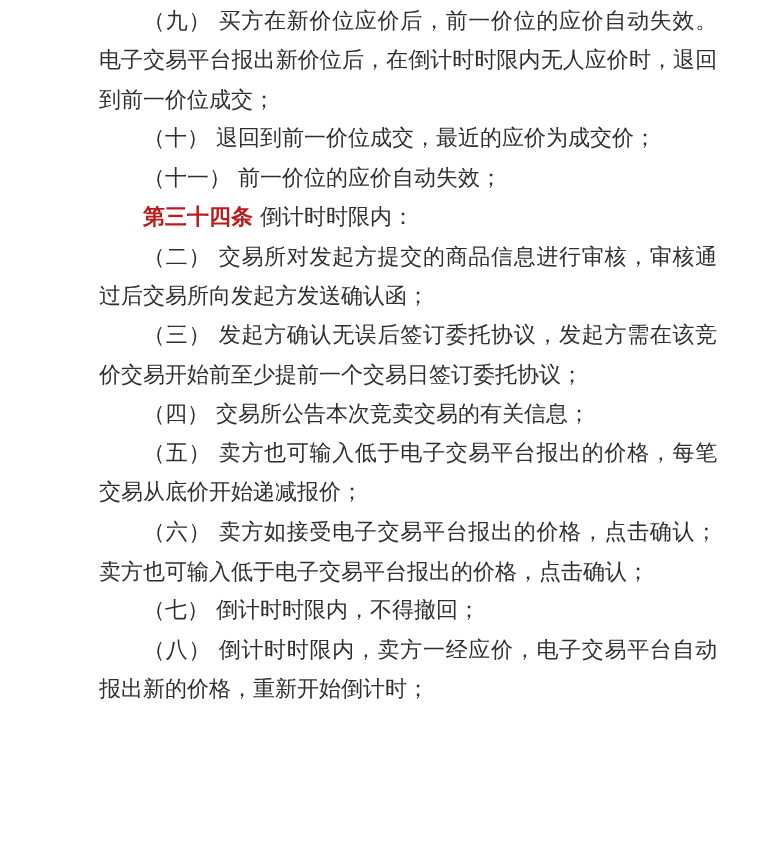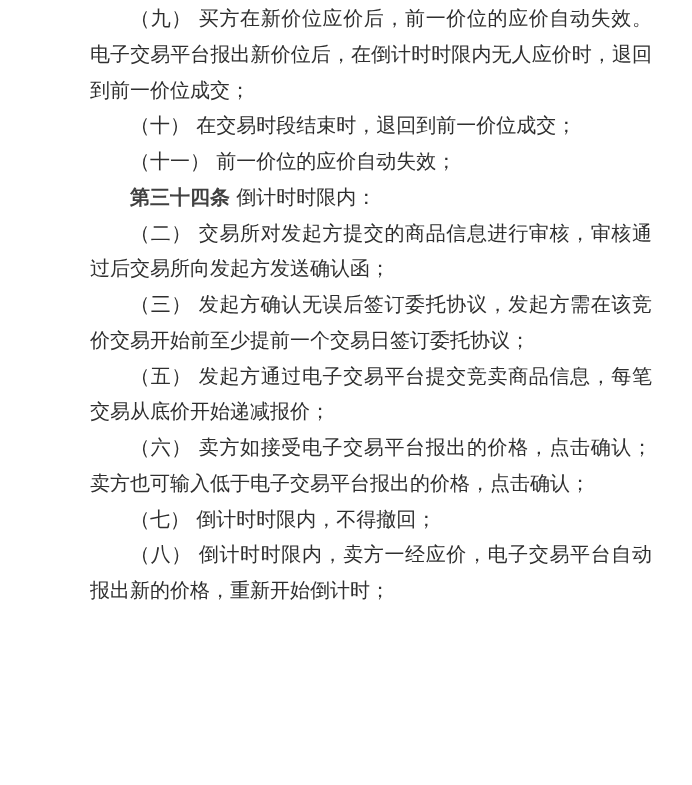--- a/index.html
+++ b/index.html
@@ -25,32 +25,33 @@
       font-family: "DejaVu Serif", "Liberation Serif", serif;
       font-size: 20px;
       line-height: 35.75px;
       color: #2f2f2f;
       text-align: justify;
       text-indent: 2em;
       letter-spacing: 0;
     }
     .doc-body p.para b.article-no {
       font-weight: 700;
-      color: #404040;
+      color: #b91c1c;
     }
   </style>
 </head>
 <body>
 
 <div class="page">
   <div class="doc-body">
       <p class="para"><span>（九） 买方在新价位应价后，前一价位的应价自动失效。电子交易平台报出新价位后，在倒计时时限内无人应价时，退回到前一价位成交；</span></p>
-      <p class="para"><span>（十） 在交易时段结束时，退回到前一价位成交；</span></p>
+      <p class="para"><span>（十） 退回到前一价位成交，最近的应价为成交价；</span></p>
       <p class="para"><span>（十一） 前一价位的应价自动失效；</span></p>
       <p class="para"><b class="article-no">第三十四条</b><span> 倒计时时限内：</span></p>
       <p class="para"><span>（二） 交易所对发起方提交的商品信息进行审核，审核通过后交易所向发起方发送确认函；</span></p>
       <p class="para"><span>（三） 发起方确认无误后签订委托协议，发起方需在该竞价交易开始前至少提前一个交易日签订委托协议；</span></p>
-      <p class="para"><span>（五） 发起方通过电子交易平台提交竞卖商品信息，每笔交易从底价开始递减报价；</span></p>
+      <p class="para"><span>（四） 交易所公告本次竞卖交易的有关信息；</span></p>
+      <p class="para"><span>（五） 卖方也可输入低于电子交易平台报出的价格，每笔交易从底价开始递减报价；</span></p>
       <p class="para"><span>（六） 卖方如接受电子交易平台报出的价格，点击确认；卖方也可输入低于电子交易平台报出的价格，点击确认；</span></p>
       <p class="para"><span>（七） 倒计时时限内，不得撤回；</span></p>
       <p class="para"><span>（八） 倒计时时限内，卖方一经应价，电子交易平台自动报出新的价格，重新开始倒计时；</span></p>
     </div>
 </div>
 
 </body></html>

